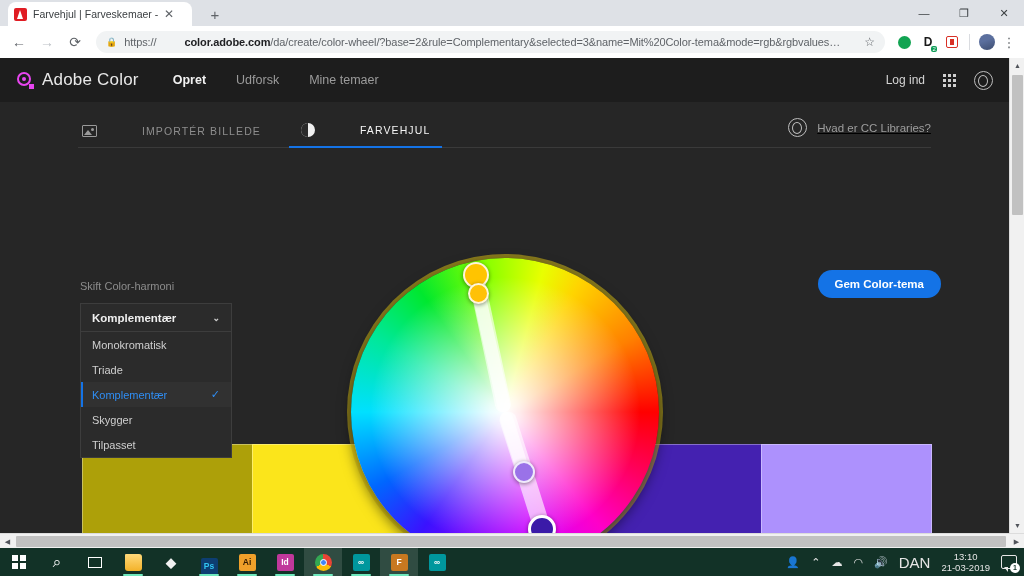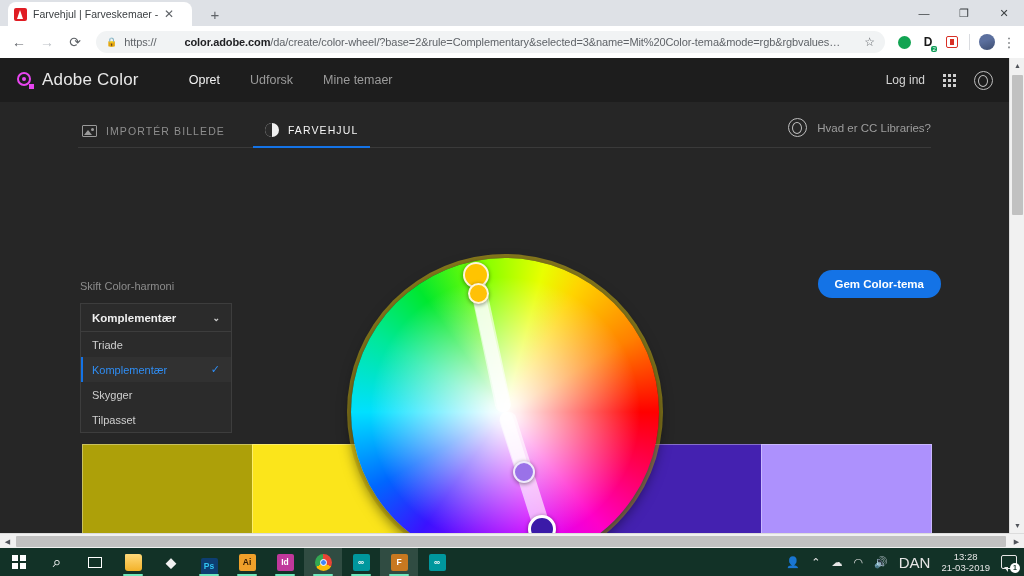--- a/index.html
+++ b/index.html
@@ -70,43 +70,43 @@
   .viewport { position:absolute; left:0; top:0; width:1009px; height:475px; background:#262626; overflow:hidden; }
 
   .sitebar { height:44px; background:#1d1d1d; display:flex; align-items:center; padding:0 16px; }
   .logo-mark { width:18px;height:18px;position:relative;flex:0 0 auto;margin-right:8px; }
   .logo-mark .ring { position:absolute; left:1px; top:1px; width:14px;height:14px;
                      border:2px solid #e845f0; border-radius:50%; }
   .logo-mark .dot1 { position:absolute; left:6px; top:6px; width:4px;height:4px;background:#e845f0;border-radius:50%;}
   .logo-mark .dot2 { position:absolute; right:0px; bottom:0px; width:5px;height:5px;background:#e845f0;}
   .logo-text { font-size:17px; color:#e8e8e8; font-weight:300; letter-spacing:0.2px; margin-right:34px;}
   .navlink { font-size:12.5px; color:#9b9b9b; margin-right:30px; cursor:pointer; }
-  .navlink.active { color:#f2f2f2; font-weight:normal;margin-left:16px; }
+  .navlink.active { color:#f2f2f2; font-weight:bold; }
   .sitebar-right { margin-left:auto; display:flex; align-items:center; gap:18px; }
   .loginlink { font-size:12px; color:#d4d4d4; cursor:pointer; }
   .grid-icon { display:grid; grid-template-columns:repeat(3,3px); grid-gap:2px; cursor:pointer;}
   .grid-icon i { width:3px;height:3px;background:#cfcfcf;display:block; }
   .cc-icon { width:19px;height:19px;border-radius:50%;border:1.5px solid #bdbdbd;position:relative;cursor:pointer;}
   .cc-icon::before{content:"";position:absolute;left:2.5px;top:3px;width:8px;height:10px;
                    border:1.5px solid #bdbdbd;border-radius:50%;}
 
   .subbar { height:46px; border-bottom:1px solid #3a3a3a; margin:0 78px; display:flex; align-items:flex-end; }
   .subtab { display:flex; align-items:center; gap:9px; padding:0 4px 10px 4px; margin-right:32px;
             cursor:pointer; position:relative; }
-  .subtab .lbl { font-size:10.5px; letter-spacing:1.1px; color:#8e8e8e; }
+  .subtab .lbl { font-size:10.5px; letter-spacing:1.1px; color:#8e8e8e;margin-left:36px; }
   .subtab.active .lbl { color:#f5f5f5; }
   .subtab.active::after { content:""; position:absolute; left:-8px; right:-8px; bottom:-1px;
                           height:2px; background:#1473e6; }
   .img-icon { width:15px;height:12px;border:1.5px solid #9a9a9a;border-radius:1px;position:relative;}
   .img-icon::after{content:"";position:absolute;left:1px;bottom:1px;width:0;height:0;
       border-left:4px solid transparent;border-right:4px solid transparent;border-bottom:5px solid #9a9a9a;}
   .img-icon::before{content:"";position:absolute;right:2px;top:1.5px;width:3px;height:3px;border-radius:50%;background:#9a9a9a;}
   .wheel-icon { width:14px;height:14px;border-radius:50%;background:#f0f0f0;position:relative;overflow:hidden;}
   .wheel-icon::after{content:"";position:absolute;left:0;top:0;width:7px;height:14px;background:#2a2a2a;}
-  .subbar-right { margin-left:auto; display:flex; align-items:center; gap:10px; padding-bottom:10px; }
+  .subbar-right { margin-left:auto; display:flex; align-items:center; gap:10px; padding-bottom:10px;text-decoration:underline; }
   .subbar-right .lbl { font-size:11.5px; color:#9e9e9e; cursor:pointer; }
 
   .content { position:relative; height:385px; }
   .harmony-label { position:absolute; left:80px; top:132px; font-size:11px; color:#8c8c8c; }
   .dropdown { position:absolute; left:80px; top:155px; width:152px; background:#2b2b2b;
               border:1px solid #3d3d3d; z-index:30; }
   .dd-head { height:28px; display:flex; align-items:center; padding:0 11px;
              font-size:11.5px; color:#efefef; font-weight:bold; border-bottom:1px solid #3d3d3d; cursor:pointer;}
   .dd-caret { margin-left:auto; font-size:9px; color:#cfcfcf; }
   .dd-item { height:25px; display:flex; align-items:center; padding:0 11px;
@@ -268,20 +268,23 @@
       <div class="content">
 
         <div class="harmony-label">Skift Color-harmoni</div>
 
         <div class="dropdown">
           <div class="dd-head">
             <span>Komplementær</span>
             <span class="dd-caret">⌄</span>
           </div>
           <div class="dd-item">
+            <span>Monokromatisk</span>
+          </div>
+          <div class="dd-item">
             <span>Triade</span>
           </div>
           <div class="dd-item sel">
             <span>Komplementær</span>
             <span class="dd-check">✓</span>
           </div>
           <div class="dd-item">
             <span>Skygger</span>
           </div>
           <div class="dd-item">
@@ -381,20 +384,20 @@
       </div>
     </div>
   <div class="tray">
     <span class="tray-ico">👤</span>
     <span class="tray-ico">⌃</span>
     <span class="tray-ico">☁</span>
     <span class="tray-ico">◠</span>
     <span class="tray-ico">🔊</span>
     <span class="tray-lang">DAN</span>
     <span class="clock">
-      <span>13:28</span><br>
+      <span>13:10</span><br>
       <span>21-03-2019</span>
     </span>
     <span class="notif">
       <span class="cnt">1</span>
     </span>
   </div>
 </div>
 
 </body></html>

